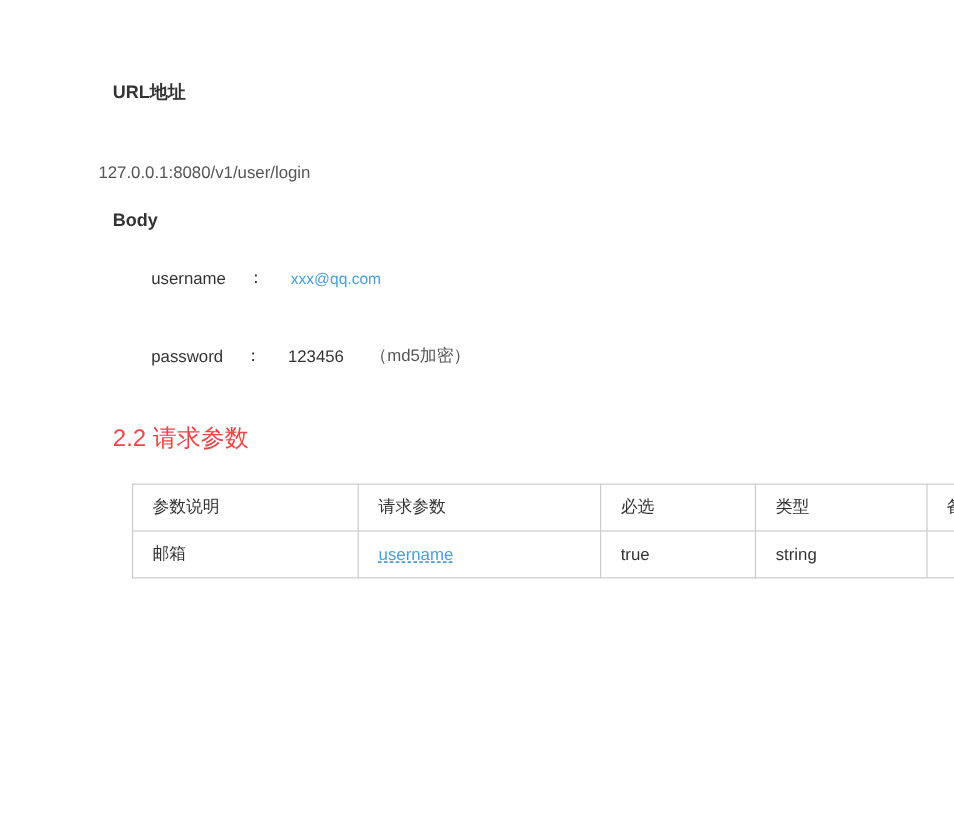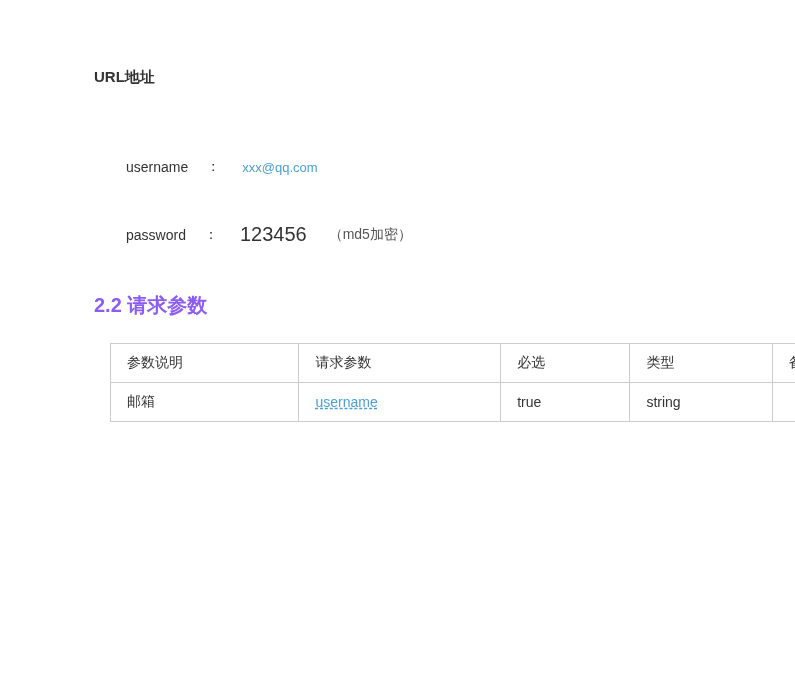--- a/index.html
+++ b/index.html
@@ -59,34 +59,34 @@
       margin: 0 6px 0 2px;
     }
 
     .param-value {
       color: #4a9fd4;
       font-size: 13px;
     }
 
     .param-value-plain {
       color: #333333;
-      font-size: 20px;
+      font-size: 14px;
     }
 
     .param-note {
       color: #555555;
       font-size: 14px;
       margin-left: 6px;
       text-align: center;
     }
 
     .section-heading {
       font-size: 20px;
-      font-weight: bold;
-      color: #8b5cf6;
+      font-weight: normal;
+      color: #ef4444;
       margin-bottom: 24px;
       margin-top: 10px;
     }
 
     .table-container {
       margin-top: 10px;
     }
 
     table {
       border-collapse: collapse;
@@ -116,23 +116,25 @@
     .spacer {
       height: 16px;
     }
   </style>
 </head>
 <body>
 
 <div class="url-section">
   <div class="section-label">URL地址</div>
   <div class="spacer"></div>
+  <span class="url-value">127.0.0.1:8080/v1/user/login</span>
 </div>
 
 <div class="body-section">
+  <div class="section-label">Body</div>
   <div class="body-params">
 
     <div class="param-row">
       <span class="param-key">username</span>
       <span class="param-colon">：</span>
       <span class="param-value">xxx@qq.com</span>
     </div>
 
     <div class="param-row">
       <span class="param-key">password</span>

